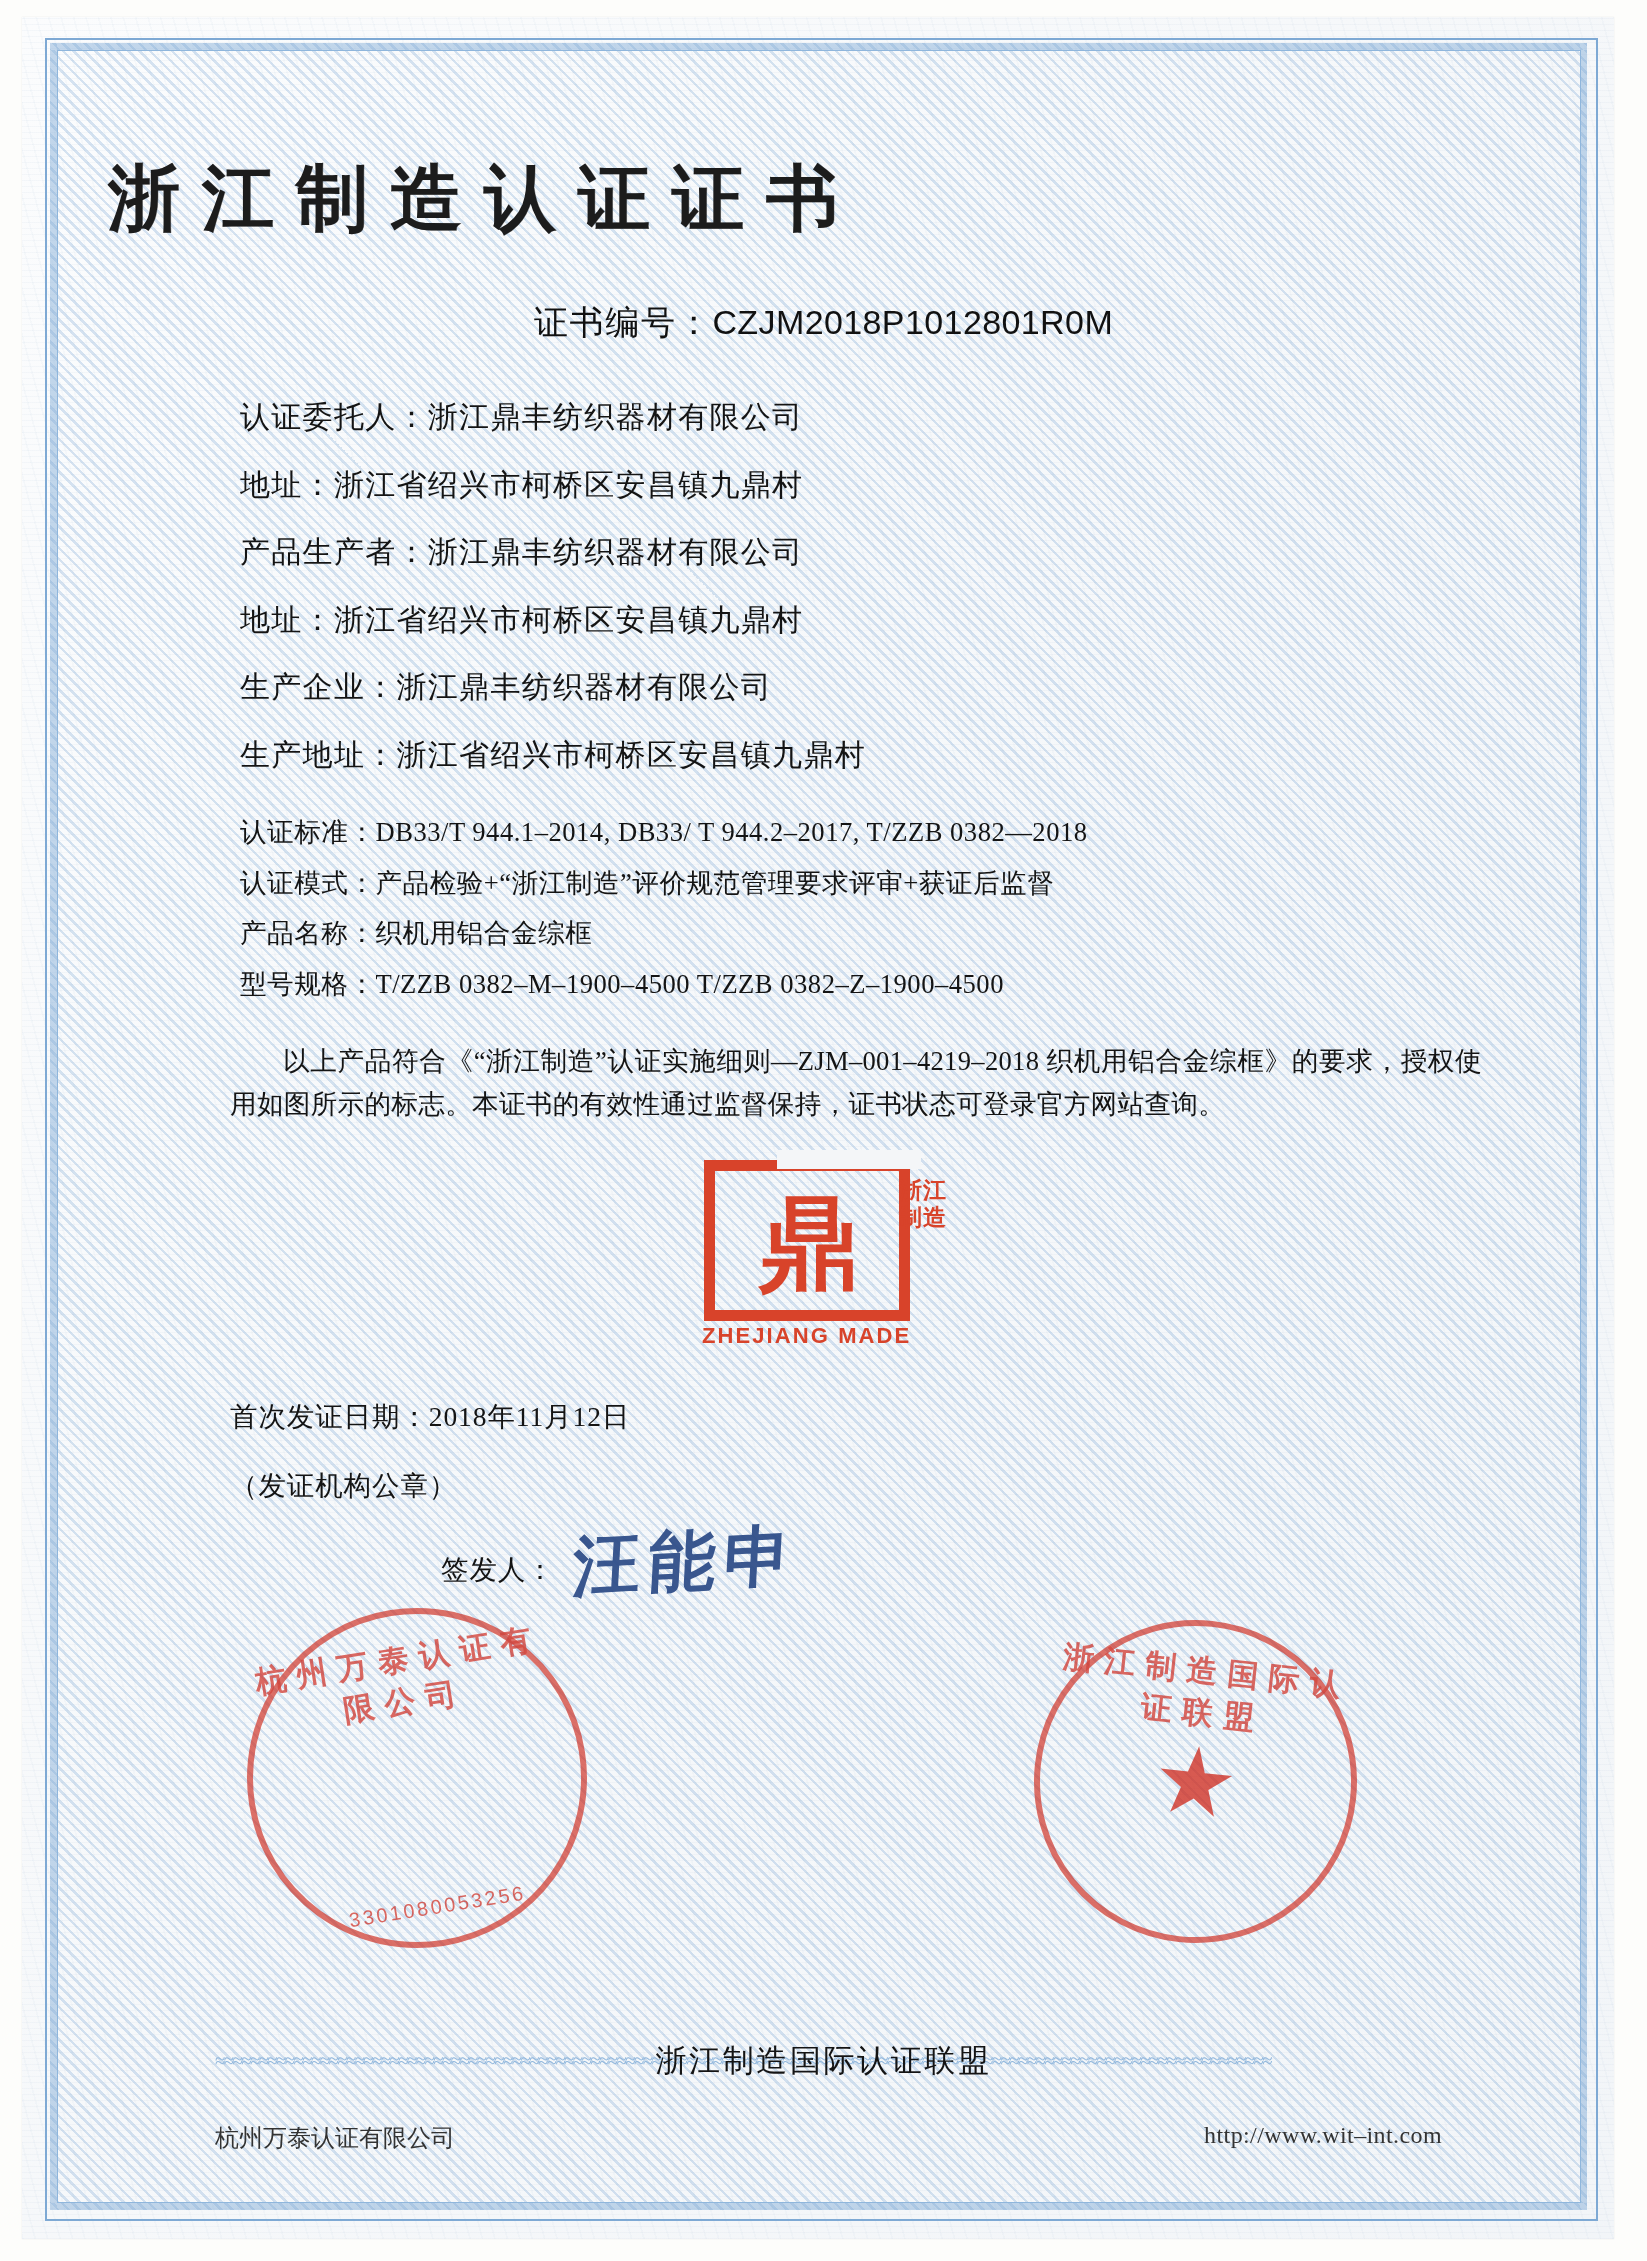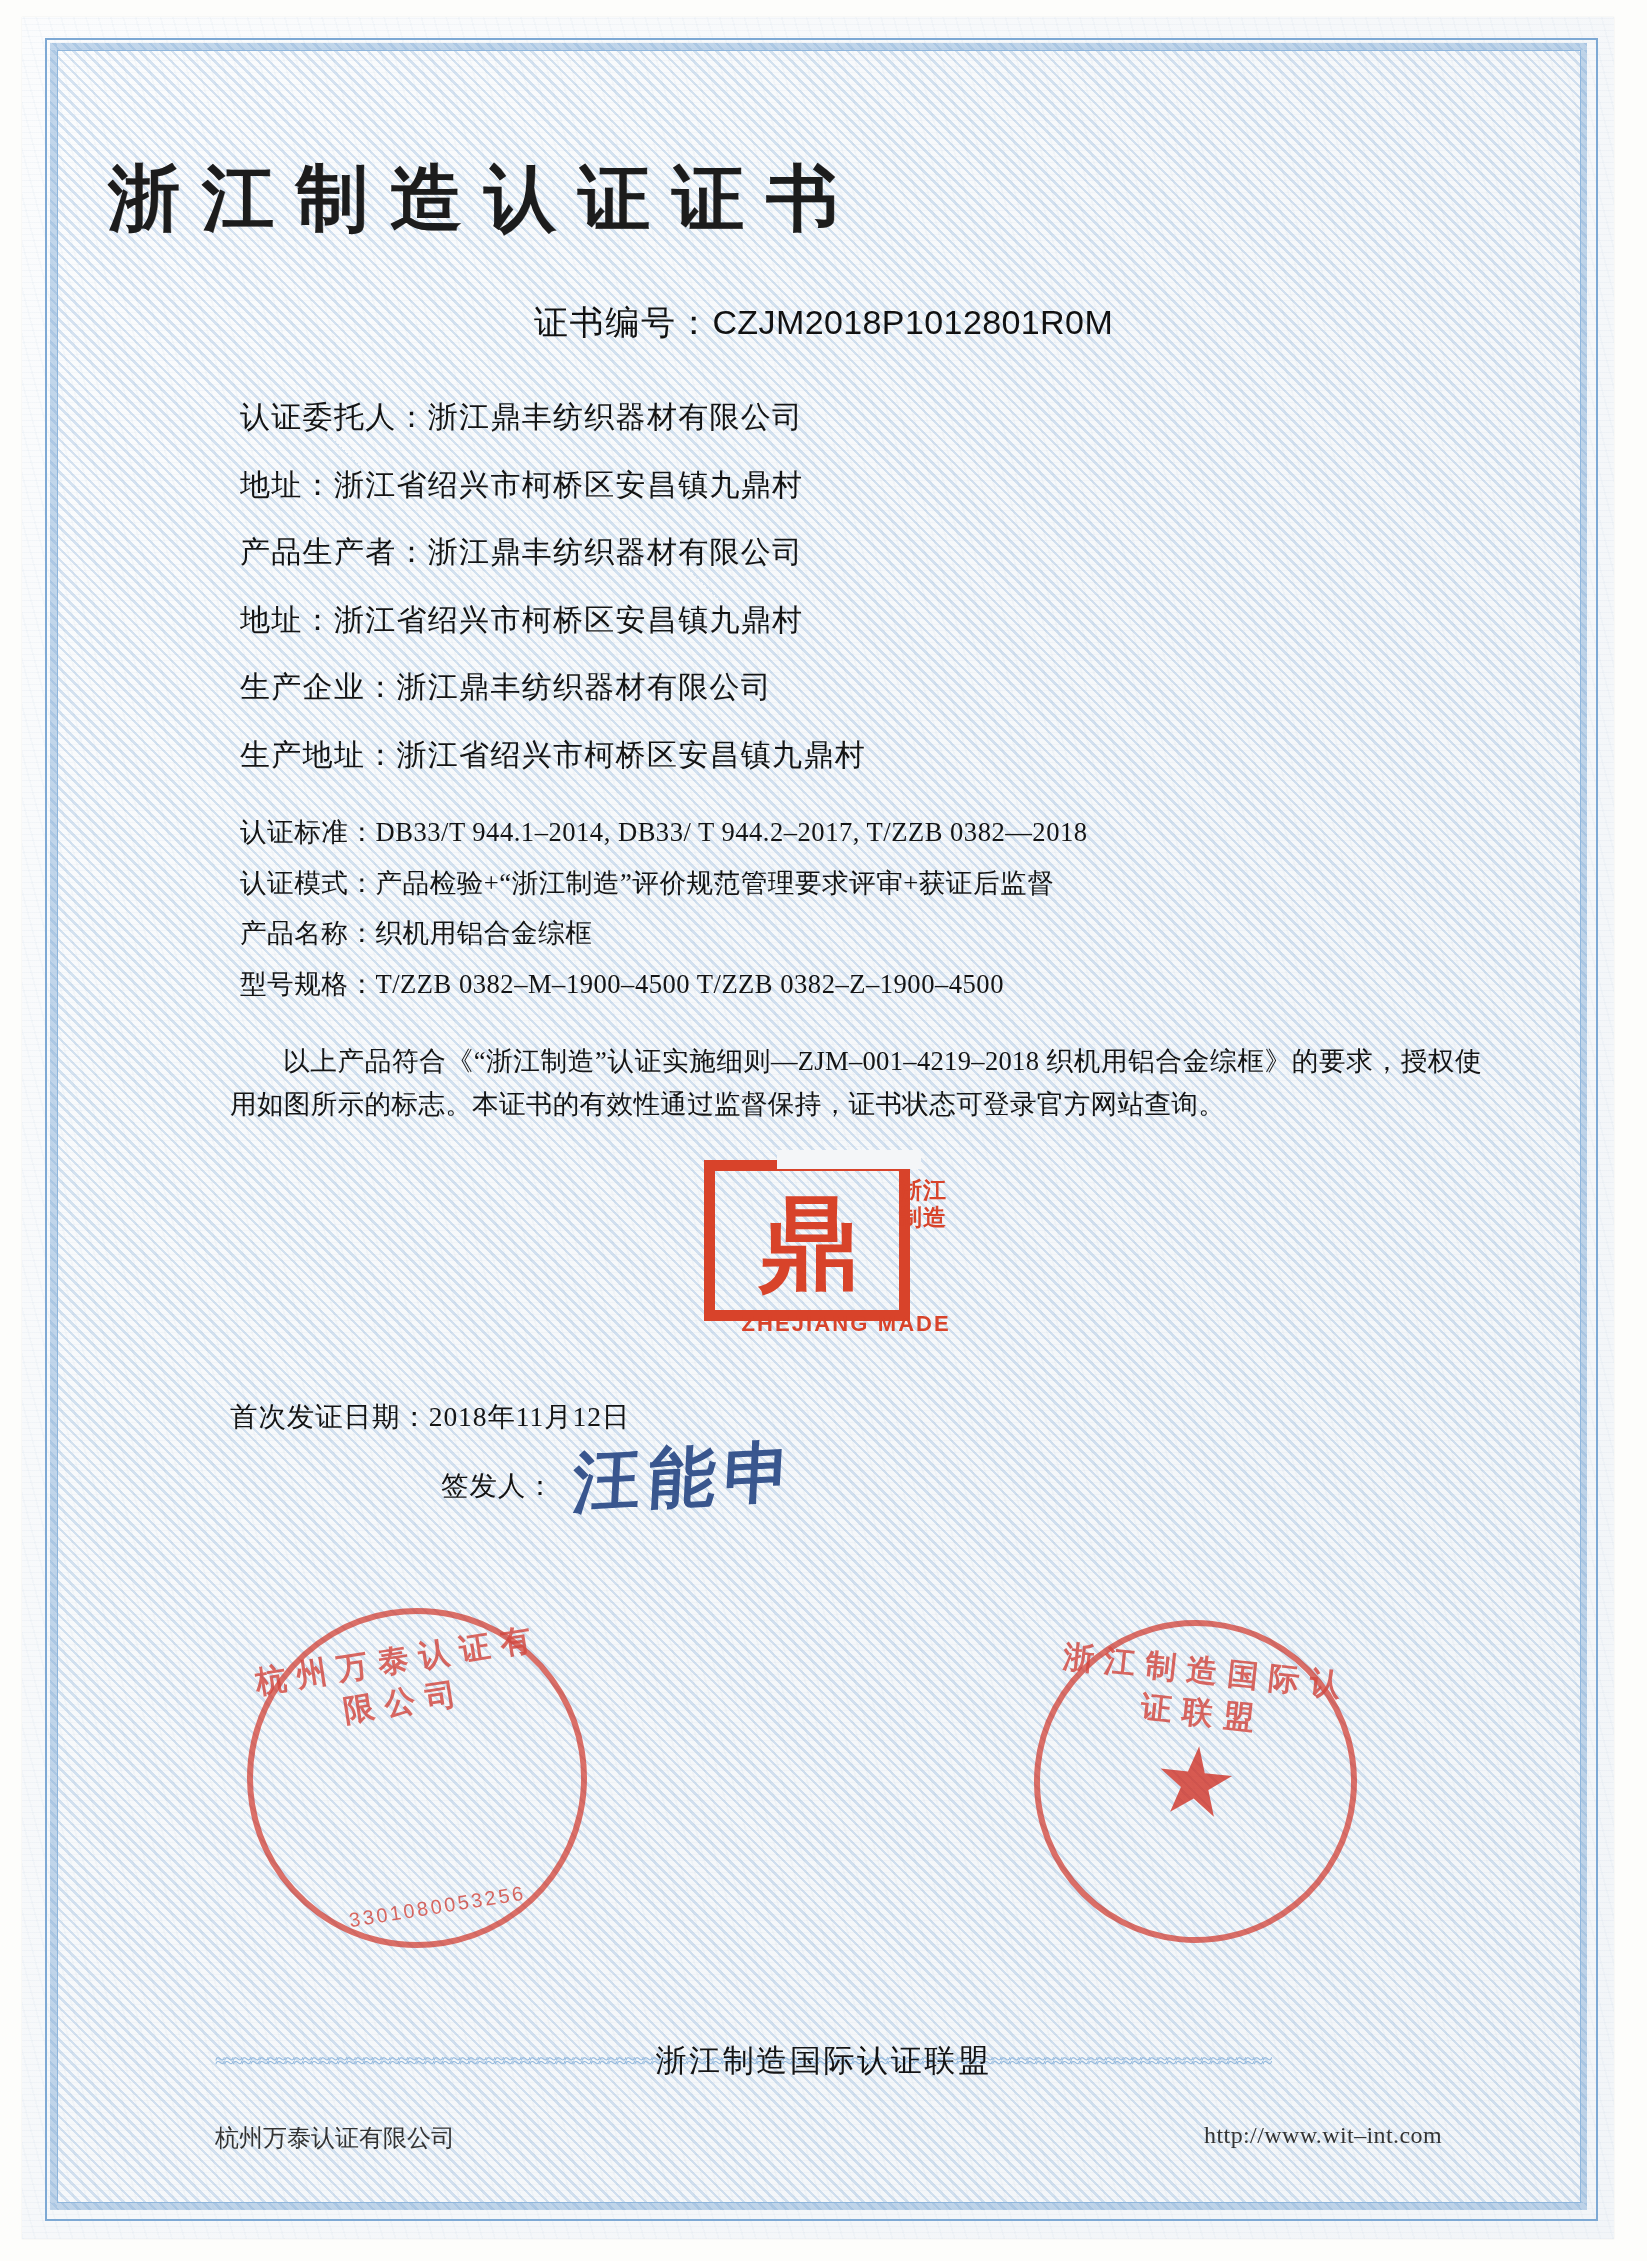--- a/index.html
+++ b/index.html
@@ -212,23 +212,23 @@
     color: #d8432a;
     font-size: 23px;
     font-weight: 700;
     line-height: 1.18;
     text-align: center;
     letter-spacing: 0.9px;
   }
   .mark-en {
     position: absolute;
     left: 6.9px;
-    top: 156px;
+    top: 168px;
     width: 249px;
-    text-align: right;
+    text-align: left;
     color: #d8432a;
     font-family: "Liberation Sans", sans-serif;
     font-size: 22px;
     font-weight: 700;
     letter-spacing: 2.1px;
   }
 
   
   .dates {
     margin-top: 34px;
@@ -399,20 +399,21 @@
         <div class="mark-box"></div>
         <div class="mark-box-cut"></div>
         <div class="mark-glyph">鼎</div>
         <div class="mark-right">浙江制造</div>
         <div class="mark-en">ZHEJIANG MADE</div>
       </div>
     </div>
 
     <div class="dates">
       <div class="date-line">首次发证日期：2018年11月12日</div>
+      <div class="seal-note">（发证机构公章）</div>
       <div class="signer-row">
         <span>签发人：</span>
         <span class="signature">汪能申</span>
       </div>
     </div>
 
     <div class="footer-divider">
       ≈≈≈≈≈≈≈≈≈≈≈≈≈≈≈≈≈≈≈≈≈≈≈≈≈≈≈≈≈≈≈≈≈≈≈≈≈≈≈≈≈≈≈≈≈≈≈≈≈≈≈≈≈≈≈≈≈≈≈≈≈≈≈≈≈≈≈≈≈≈≈≈≈≈≈≈≈≈≈≈≈≈≈≈≈≈≈≈≈≈≈≈≈≈≈≈≈≈≈≈≈≈≈≈≈≈≈≈≈≈≈≈≈≈≈≈≈≈≈≈≈
     </div>
     <div class="footer-org">浙江制造国际认证联盟</div>

